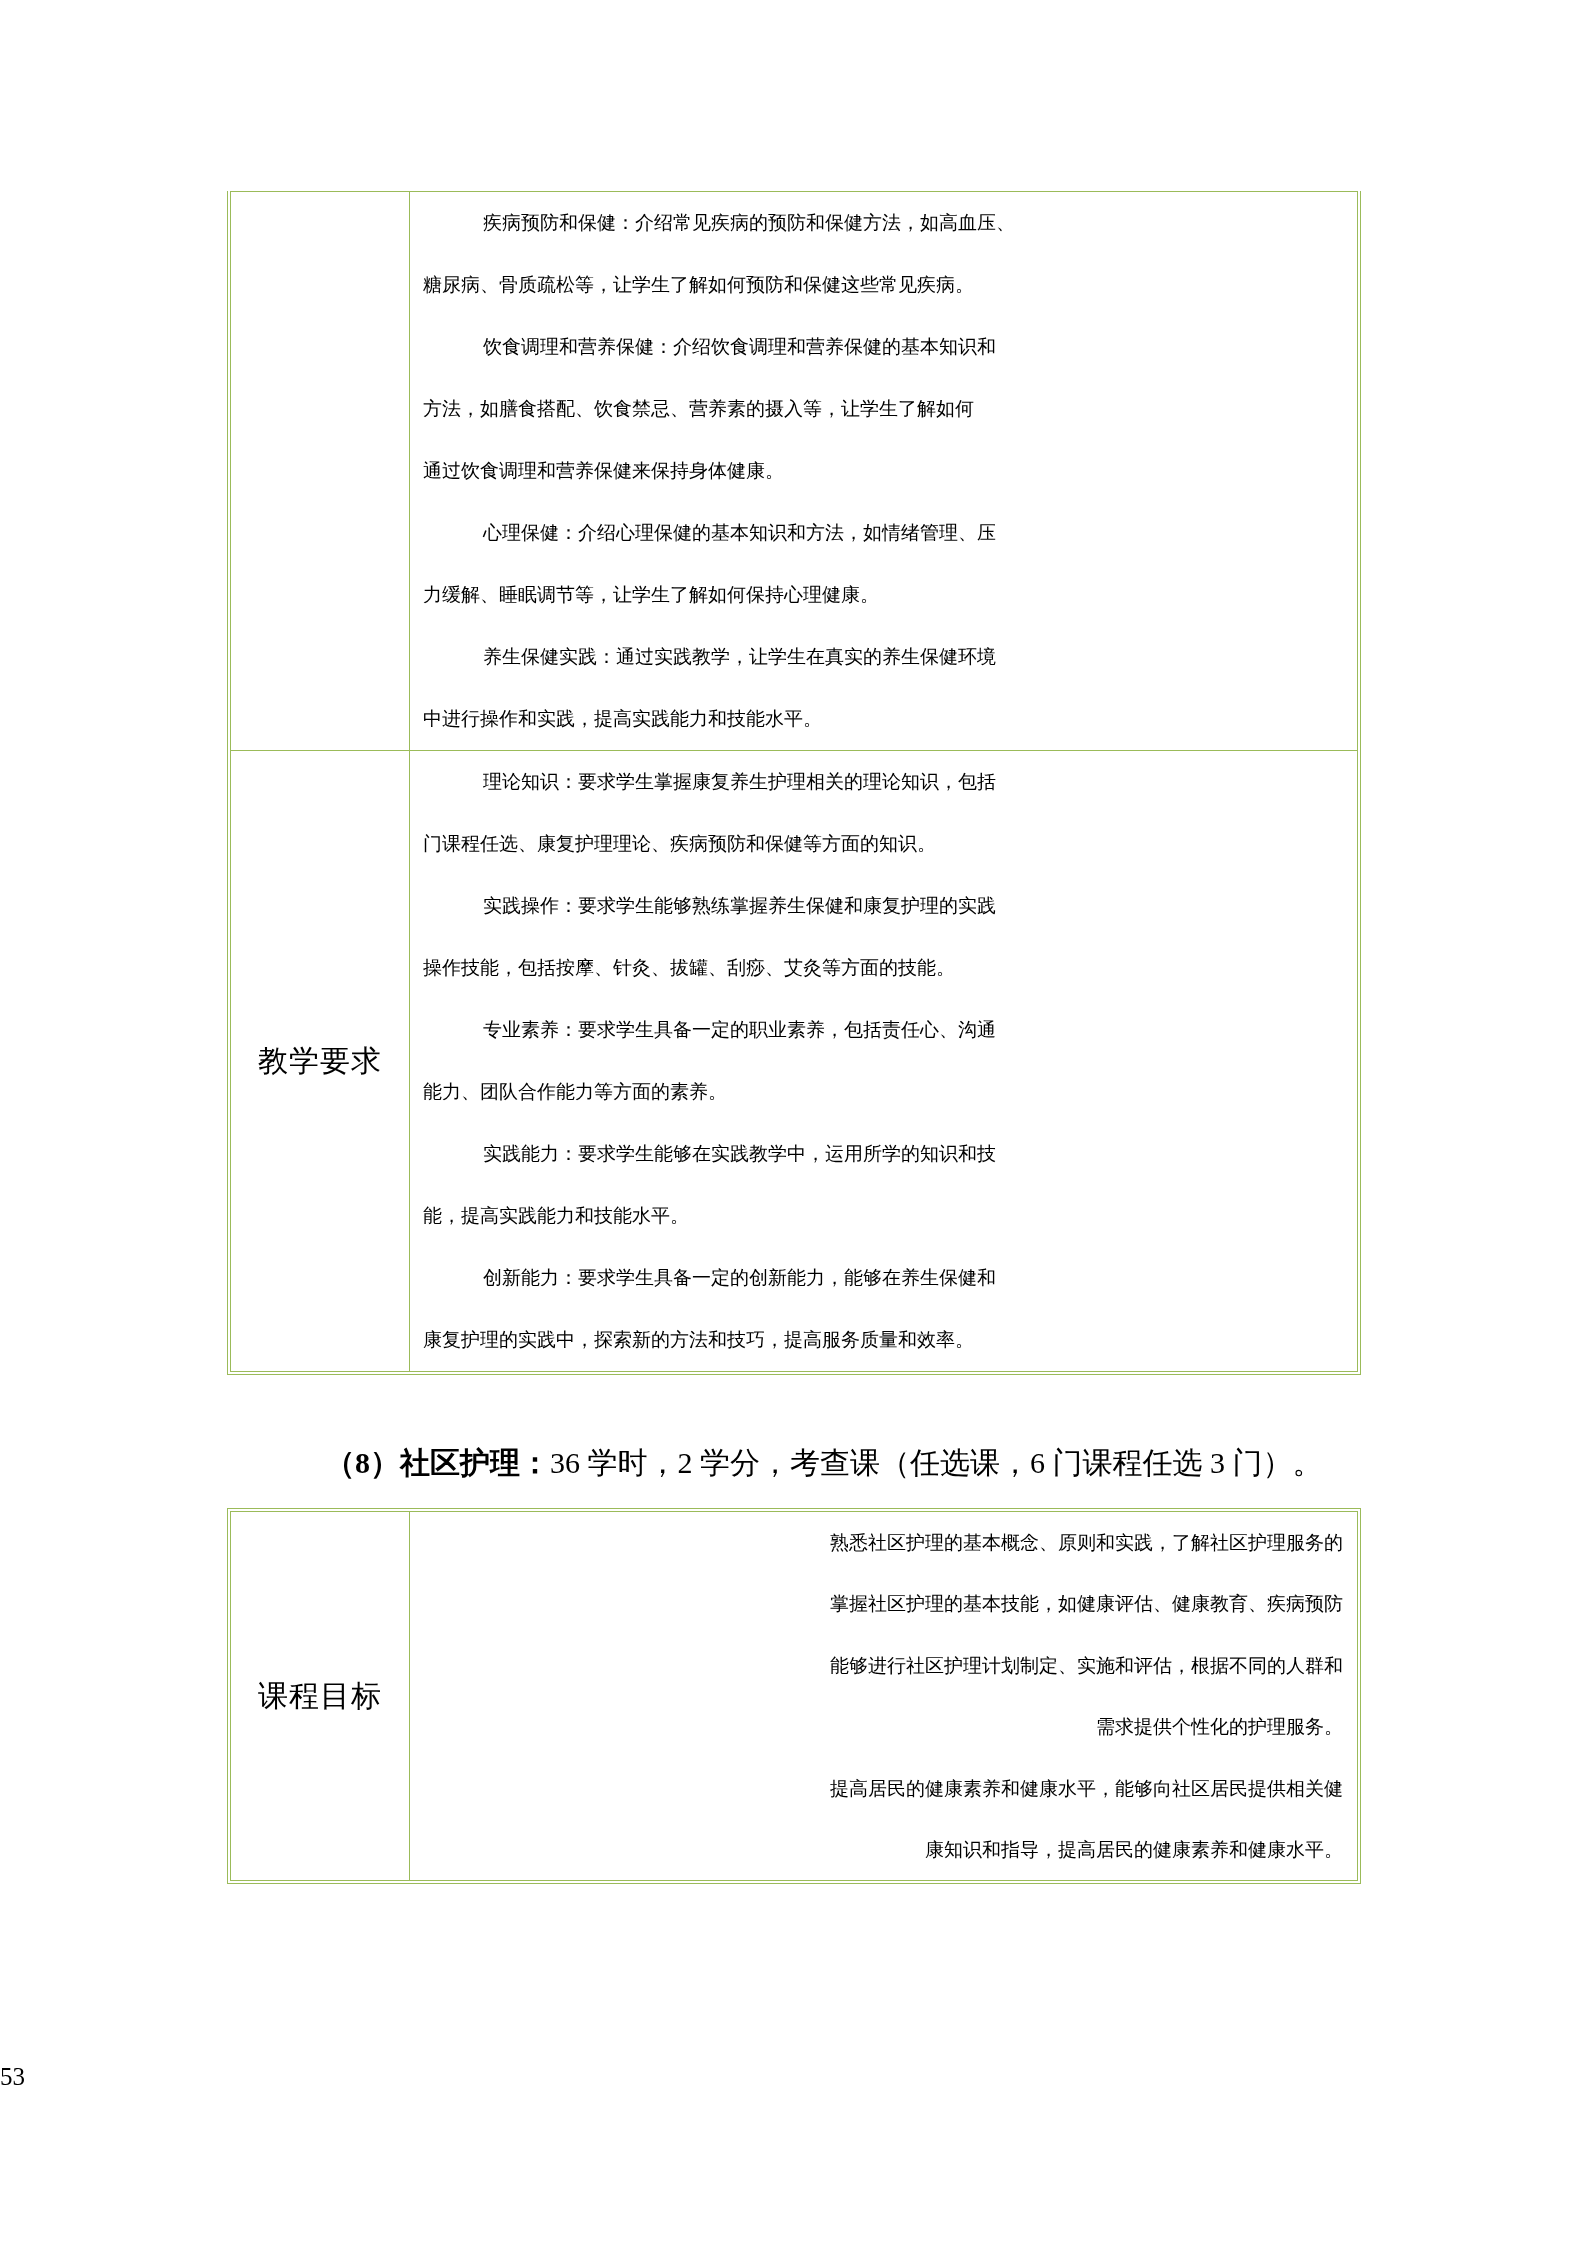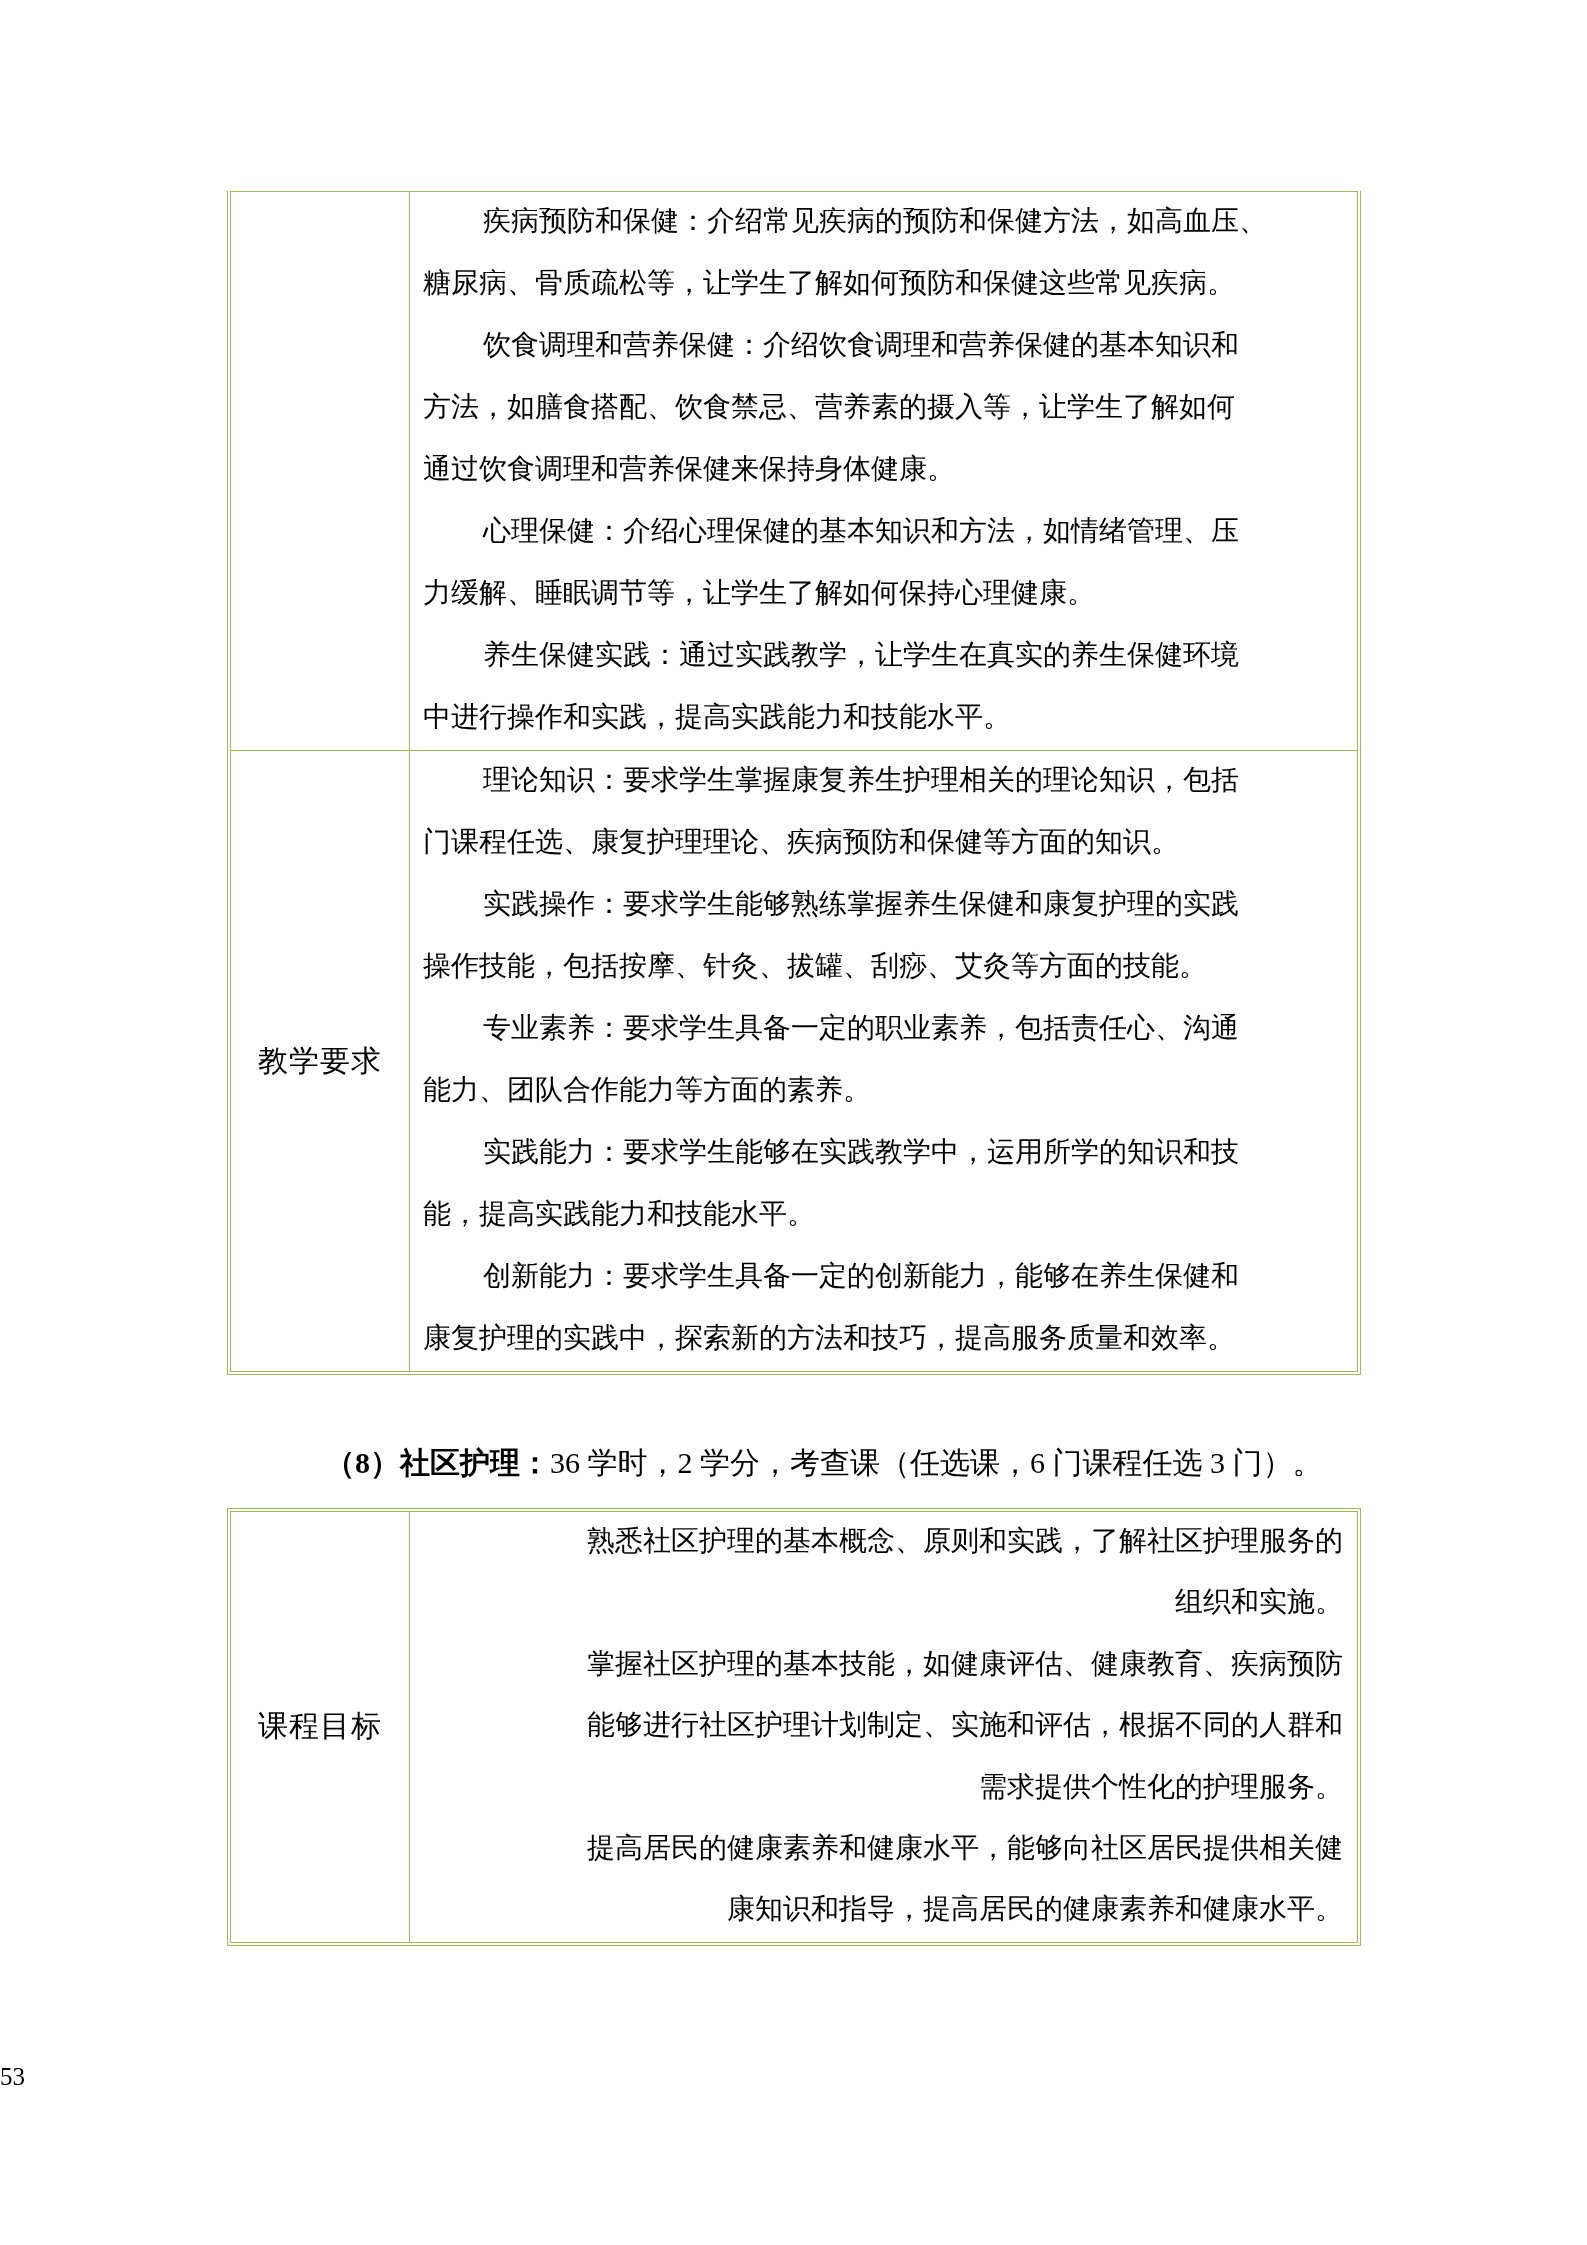--- a/index.html
+++ b/index.html
@@ -47,22 +47,21 @@
     border-right:1px solid var(--border-color);
     display:flex;
     align-items:center;
     justify-content:center;
     font-size:30px;
     letter-spacing:1px;
   }
   .cell-content{
     flex:1 1 auto;
     padding:0 14px 0 13px;
-    font-size:28px;
-    font-family:Liberation Mono, monospace;
+    font-size:19px;
   }
   .line{
     height:62px;
     line-height:62px;
     white-space:nowrap;
     overflow:visible;
   }
   .line.ind{
     text-indent:60px;
   }
@@ -135,21 +134,20 @@
 <div class="para">
   <span class="b">（8）社区护理：</span><span>36 学时，2 学分，考查课（任选课，6 门课程任选 3 门）。</span>
 </div>
 
 <div id="table2" class="tblwrap" style="top:1508px;">
   <div class="tblinner">
     <div class="trow">
       <div class="cell-label">课程目标</div>
       <div class="cell-content">
           <div class="line ind">熟悉社区护理的基本概念、原则和实践，了解社区护理服务的</div>
-          <div class="line">组织和实施。</div>
           <div class="line ind">掌握社区护理的基本技能，如健康评估、健康教育、疾病预防</div>
           <div class="line ind">能够进行社区护理计划制定、实施和评估，根据不同的人群和</div>
           <div class="line">需求提供个性化的护理服务。</div>
           <div class="line ind">提高居民的健康素养和健康水平，能够向社区居民提供相关健</div>
           <div class="line">康知识和指导，提高居民的健康素养和健康水平。</div>
         </div>
     </div>
   </div>
 </div>
 

